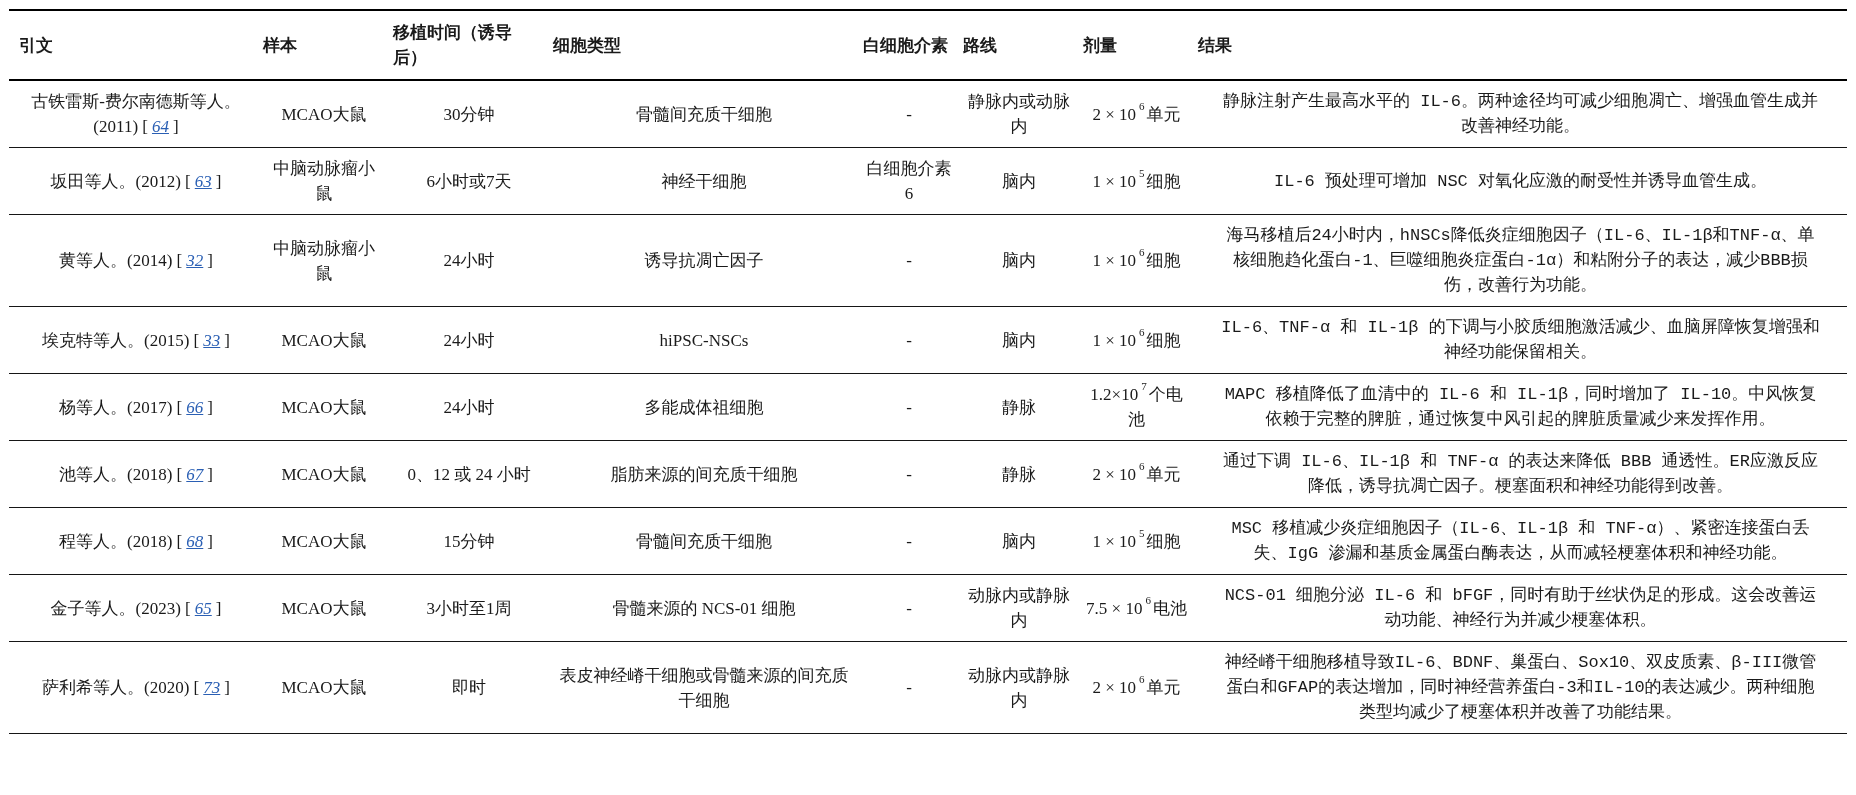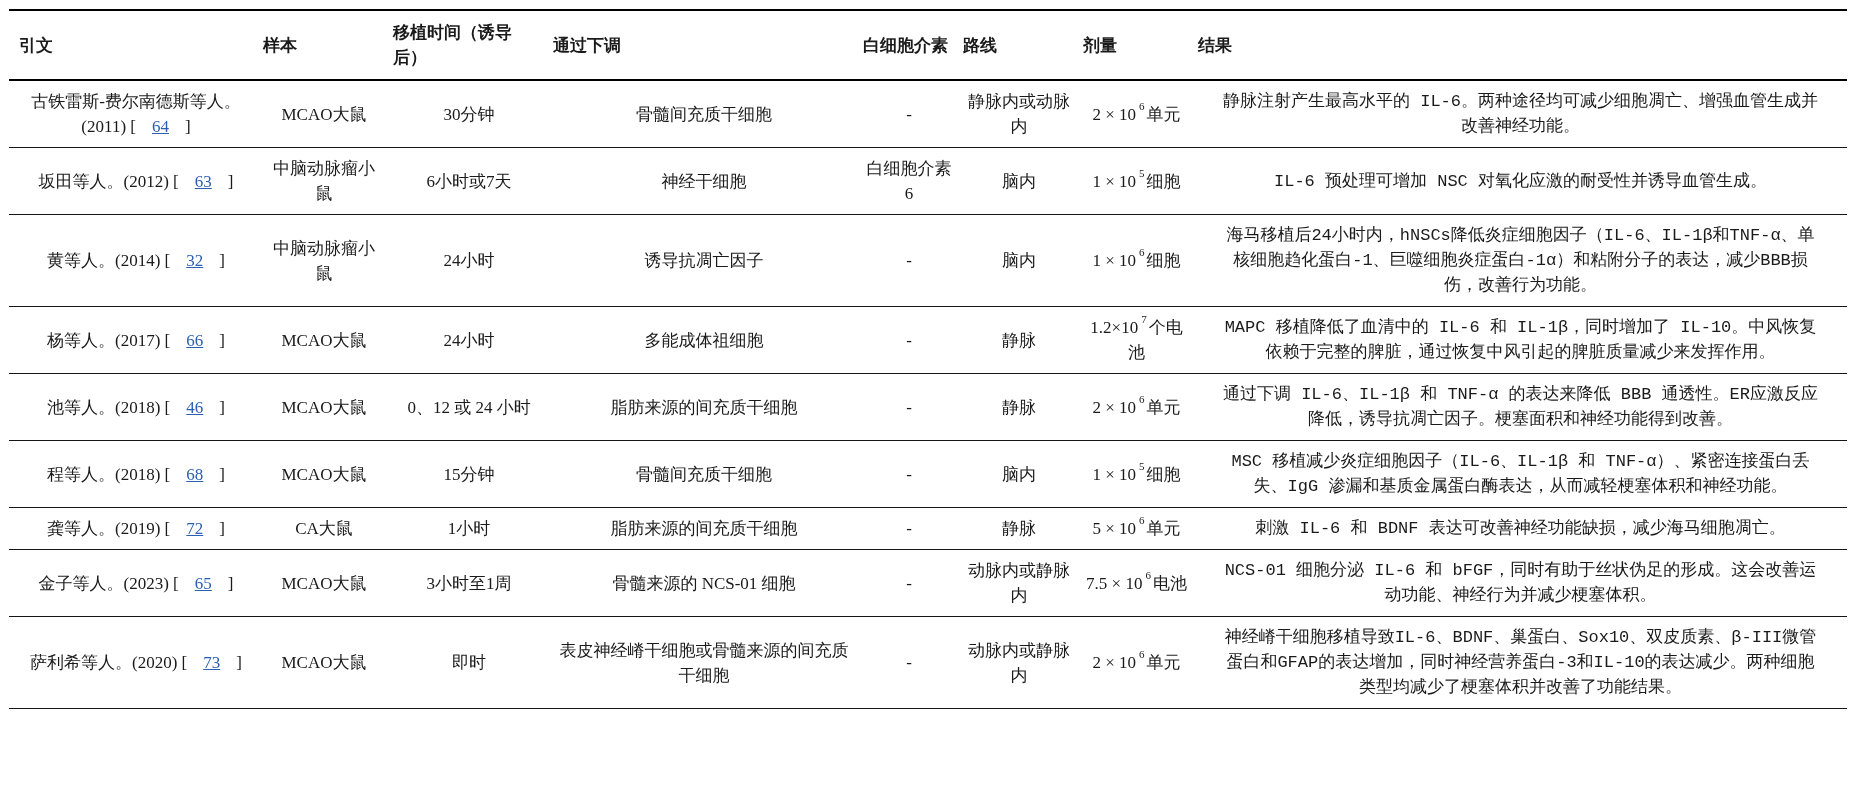--- a/index.html
+++ b/index.html
@@ -53,22 +53,23 @@
     font-size: 11px;
     line-height: 0;
     vertical-align: super;
     position: relative;
     top: -3px;
     margin: 0 2px 0 3px;
   }
   a.ref {
     color: #2a5fb4;
     text-decoration: underline;
-    margin: 0 16px;
+    margin: 0 4px;
     cursor: pointer;
+    font-style: italic;
   }
 </style>
 </head>
 <body>
 
 <div class="wrap">
   <table class="studies">
     <colgroup>
       <col class="c1">
         <col class="c2">
@@ -77,21 +78,21 @@
       <col class="c5">
         <col class="c6">
         <col class="c7">
         <col class="c8">
     </colgroup>
     <thead>
       <tr>
         <th>引文</th>
         <th>样本</th>
         <th>移植时间（诱导后）</th>
-        <th>通过下调</th>
+        <th>细胞类型</th>
         <th>白细胞介素</th>
         <th>路线</th>
         <th>剂量</th>
         <th>结果</th>
       </tr>
     </thead>
     <tbody id="table-body">
         <tr>
           <td class="c-citation"><span>古铁雷斯-费尔南德斯等人。(2011) [</span><a class="ref" href="#">64</a><span>]</span></td>
           <td class="c-sample">MCAO大鼠</td>
@@ -116,58 +117,58 @@
           <td class="c-citation"><span>黄等人。(2014) [</span><a class="ref" href="#">32</a><span>]</span></td>
           <td class="c-sample">中脑动脉瘤小鼠</td>
           <td class="c-time">24小时</td>
           <td class="c-cell-type">诱导抗凋亡因子</td>
           <td class="c-pretreatment">-</td>
           <td class="c-route">脑内</td>
           <td class="c-dose"><span>1 × 10</span><sup>6</sup><span>细胞</span></td>
           <td class="c-result">海马移植后24小时内，hNSCs降低炎症细胞因子（IL-6、IL-1β和TNF-α、单核细胞趋化蛋白-1、巨噬细胞炎症蛋白-1α）和粘附分子的表达，减少BBB损伤，改善行为功能。</td>
         </tr>
         <tr>
+          <td class="c-citation"><span>埃克特等人。(2015) [</span><a class="ref" href="#">33</a><span>]</span></td>
+          <td class="c-sample">MCAO大鼠</td>
+          <td class="c-time">24小时</td>
+          <td class="c-cell-type">hiPSC-NSCs</td>
+          <td class="c-pretreatment">-</td>
+          <td class="c-route">脑内</td>
+          <td class="c-dose"><span>1 × 10</span><sup>6</sup><span>细胞</span></td>
+          <td class="c-result">IL-6、TNF-α 和 IL-1β 的下调与小胶质细胞激活减少、血脑屏障恢复增强和神经功能保留相关。</td>
+        </tr>
+        <tr>
           <td class="c-citation"><span>杨等人。(2017) [</span><a class="ref" href="#">66</a><span>]</span></td>
           <td class="c-sample">MCAO大鼠</td>
           <td class="c-time">24小时</td>
           <td class="c-cell-type">多能成体祖细胞</td>
           <td class="c-pretreatment">-</td>
           <td class="c-route">静脉</td>
           <td class="c-dose"><span>1.2×10</span><sup>7</sup><span>个电池</span></td>
           <td class="c-result">MAPC 移植降低了血清中的 IL-6 和 IL-1β，同时增加了 IL-10。中风恢复依赖于完整的脾脏，通过恢复中风引起的脾脏质量减少来发挥作用。</td>
         </tr>
         <tr>
-          <td class="c-citation"><span>池等人。(2018) [</span><a class="ref" href="#">46</a><span>]</span></td>
+          <td class="c-citation"><span>池等人。(2018) [</span><a class="ref" href="#">67</a><span>]</span></td>
           <td class="c-sample">MCAO大鼠</td>
           <td class="c-time">0、12 或 24 小时</td>
           <td class="c-cell-type">脂肪来源的间充质干细胞</td>
           <td class="c-pretreatment">-</td>
           <td class="c-route">静脉</td>
           <td class="c-dose"><span>2 × 10</span><sup>6</sup><span>单元</span></td>
           <td class="c-result">通过下调 IL-6、IL-1β 和 TNF-α 的表达来降低 BBB 通透性。ER应激反应降低，诱导抗凋亡因子。梗塞面积和神经功能得到改善。</td>
         </tr>
         <tr>
           <td class="c-citation"><span>程等人。(2018) [</span><a class="ref" href="#">68</a><span>]</span></td>
           <td class="c-sample">MCAO大鼠</td>
           <td class="c-time">15分钟</td>
           <td class="c-cell-type">骨髓间充质干细胞</td>
           <td class="c-pretreatment">-</td>
           <td class="c-route">脑内</td>
           <td class="c-dose"><span>1 × 10</span><sup>5</sup><span>细胞</span></td>
           <td class="c-result">MSC 移植减少炎症细胞因子（IL-6、IL-1β 和 TNF-α）、紧密连接蛋白丢失、IgG 渗漏和基质金属蛋白酶表达，从而减轻梗塞体积和神经功能。</td>
-        </tr>
-        <tr>
-          <td class="c-citation"><span>龚等人。(2019) [</span><a class="ref" href="#">72</a><span>]</span></td>
-          <td class="c-sample">CA大鼠</td>
-          <td class="c-time">1小时</td>
-          <td class="c-cell-type">脂肪来源的间充质干细胞</td>
-          <td class="c-pretreatment">-</td>
-          <td class="c-route">静脉</td>
-          <td class="c-dose"><span>5 × 10</span><sup>6</sup><span>单元</span></td>
-          <td class="c-result">刺激 IL-6 和 BDNF 表达可改善神经功能缺损，减少海马细胞凋亡。</td>
         </tr>
         <tr>
           <td class="c-citation"><span>金子等人。(2023) [</span><a class="ref" href="#">65</a><span>]</span></td>
           <td class="c-sample">MCAO大鼠</td>
           <td class="c-time">3小时至1周</td>
           <td class="c-cell-type">骨髓来源的 NCS-01 细胞</td>
           <td class="c-pretreatment">-</td>
           <td class="c-route">动脉内或静脉内</td>
           <td class="c-dose"><span>7.5 × 10</span><sup>6</sup><span>电池</span></td>
           <td class="c-result">NCS-01 细胞分泌 IL-6 和 bFGF，同时有助于丝状伪足的形成。这会改善运动功能、神经行为并减少梗塞体积。</td>

